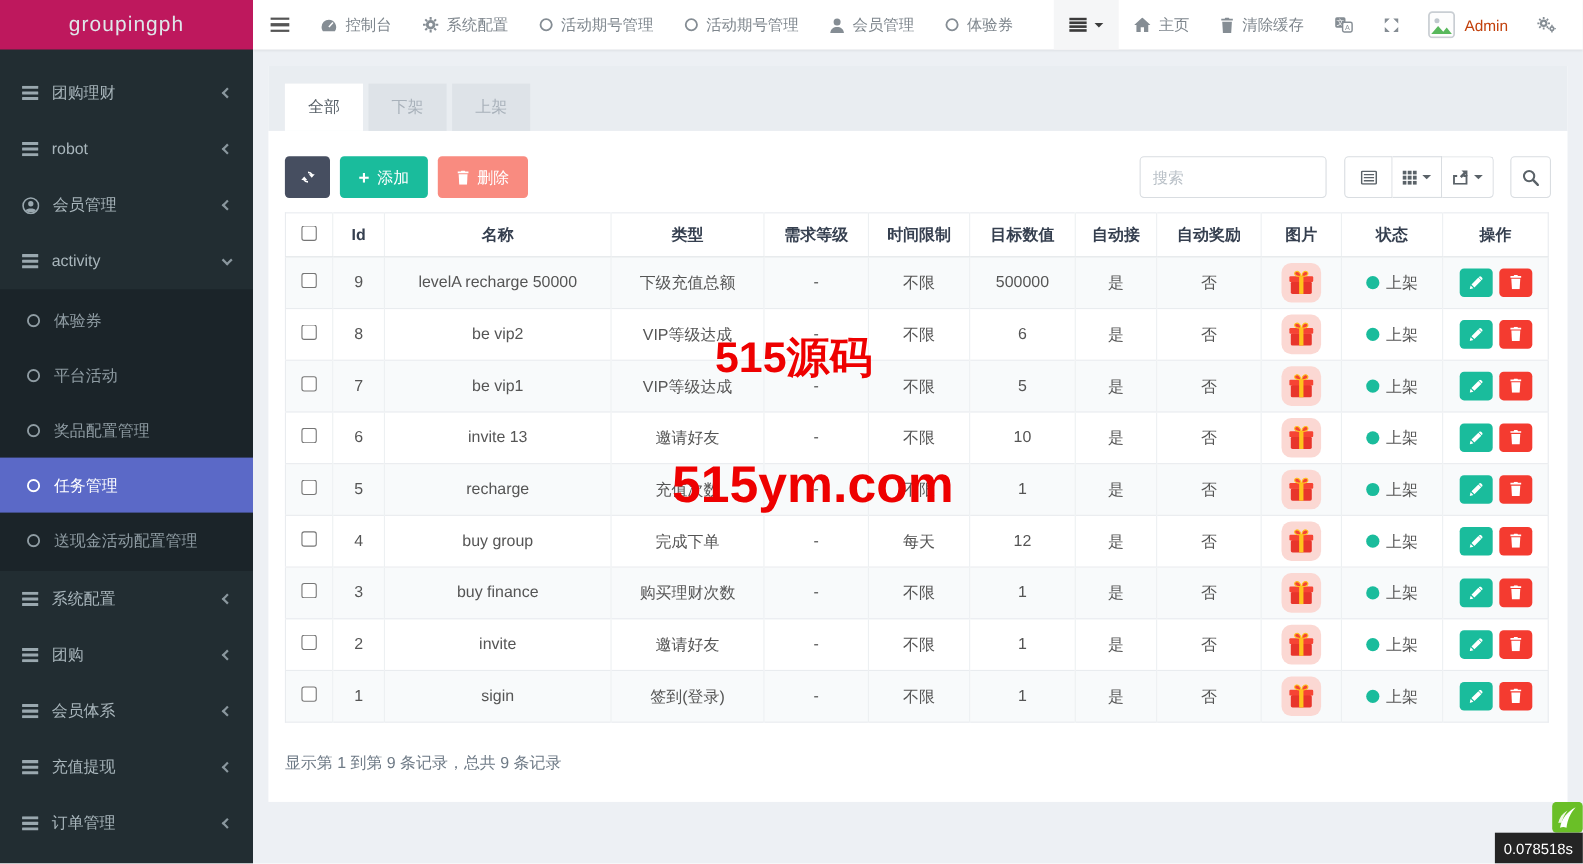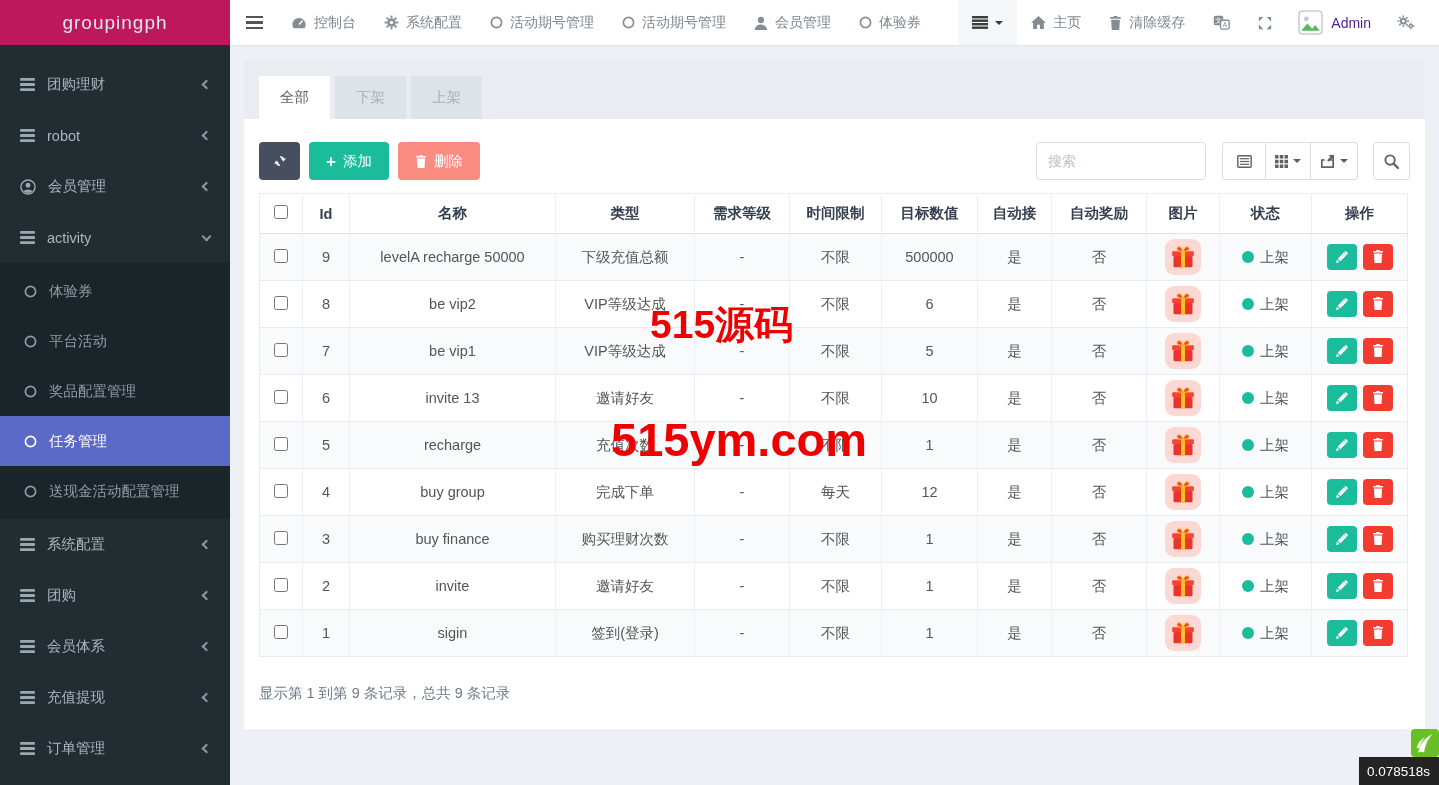--- a/index.html
+++ b/index.html
@@ -25,21 +25,21 @@
   
   .navbar { position:absolute; left:230px; right:0; top:0; height:45px; background:#fff; display:flex; align-items:flex-end; box-shadow:0 1px 2px rgba(0,0,0,.06); z-index:4; }
   .hamburger { padding:0 14px 0 16px; display:flex; flex-direction:column; gap:3px; cursor:pointer; height:45px; justify-content:center; }
   .hamburger i { display:block; width:17px; height:2.5px; background:#555; }
   .nav-link { display:flex; align-items:center; gap:7px; padding:0 14px; height:45px; color:#7e868d; font-size:14px; cursor:pointer; white-space:nowrap; }
   .nav-link .ic { display:inline-flex; color:#858d94; }
   .nav-right { margin-left:auto; display:flex; align-items:center; padding-right:10px; }
   .nav-dd { background:#f5f6f7; color:#3b3b3b; }
   .nav-dd .ic { color:#3b3b3b; }
   .caret { width:0; height:0; border-top:4px solid currentColor; border-left:4px solid transparent; border-right:4px solid transparent; display:inline-block; }
-  .avatar-box { display:flex; align-items:center; gap:8px; padding:0 12px; height:33px; cursor:pointer; color:#4c1d95; }
+  .avatar-box { display:flex; align-items:center; gap:8px; padding:0 12px; height:33px; cursor:pointer; color:#c2410c; }
 
   
   .content { position:absolute; left:230px; top:45px; right:0; bottom:0; padding:15px 14px; }
   .panel { background:#fff; }
   .tabbar { background:#e9edf1; padding:16px 15px 0 15px; display:flex; gap:5px; }
   .tab { padding:12px 21px; font-size:14.5px; color:#a8b1ba; background:#dee3e8; cursor:pointer; }
   .tab.active { background:#fff; color:#555e66; }
   .panel-body { padding:23px 15px 26px; }
 
   .toolbar { display:flex; align-items:center; }

